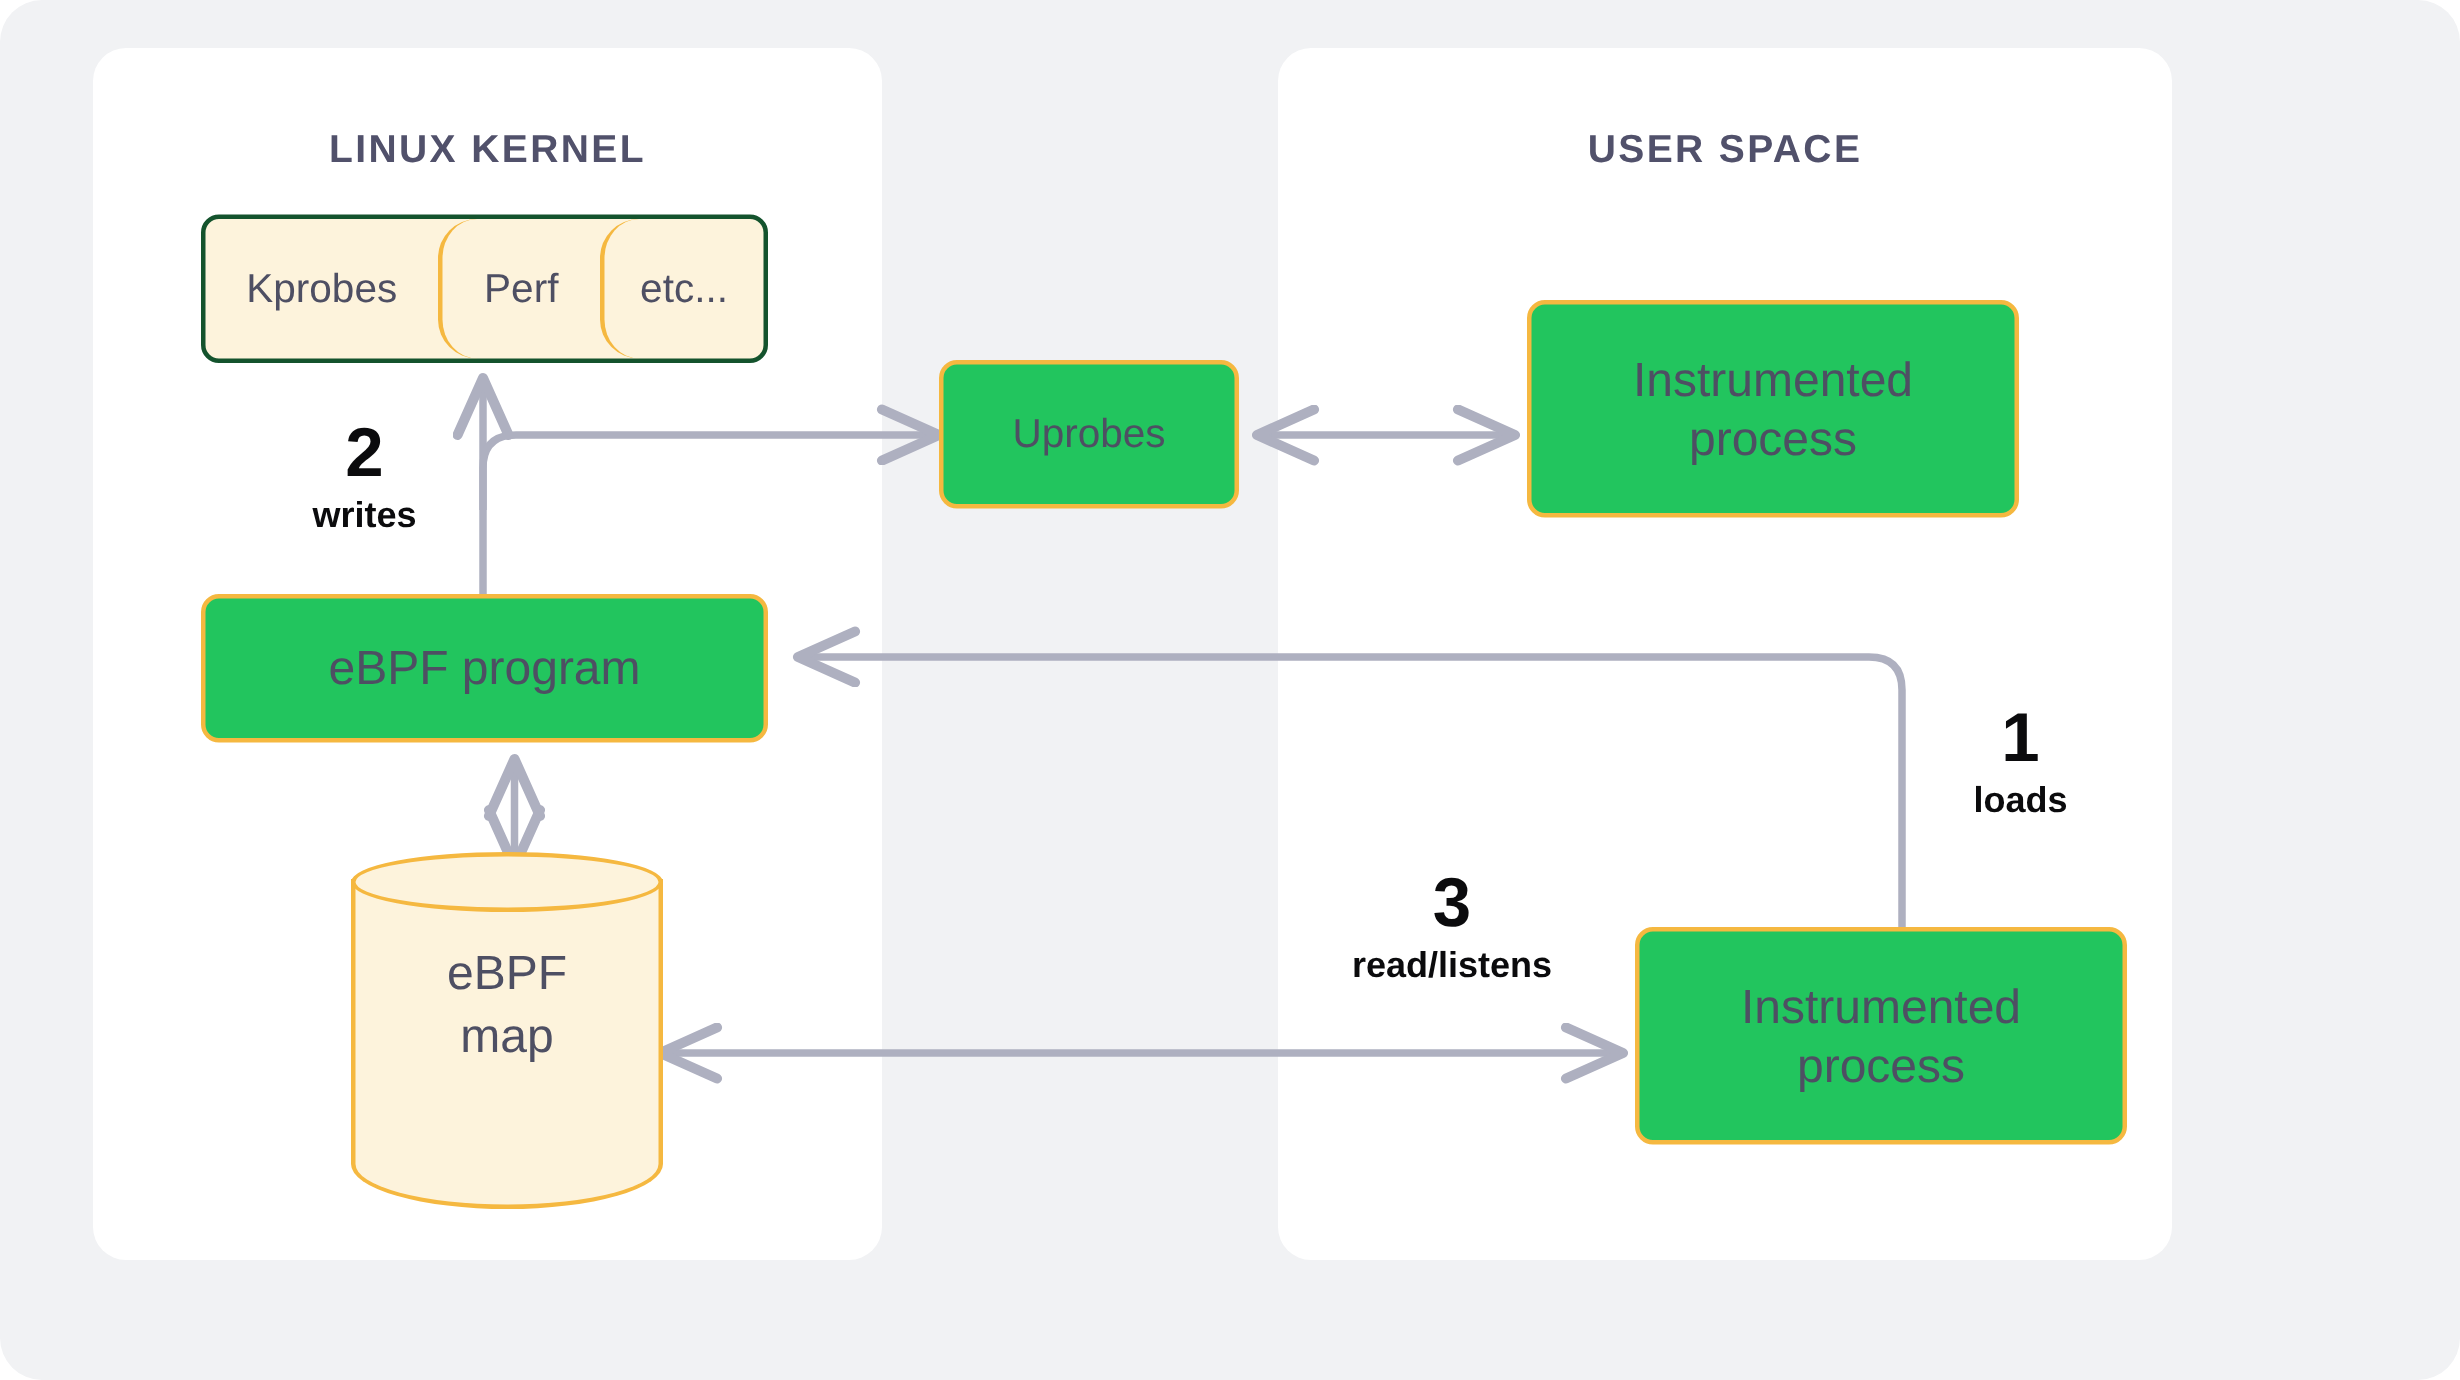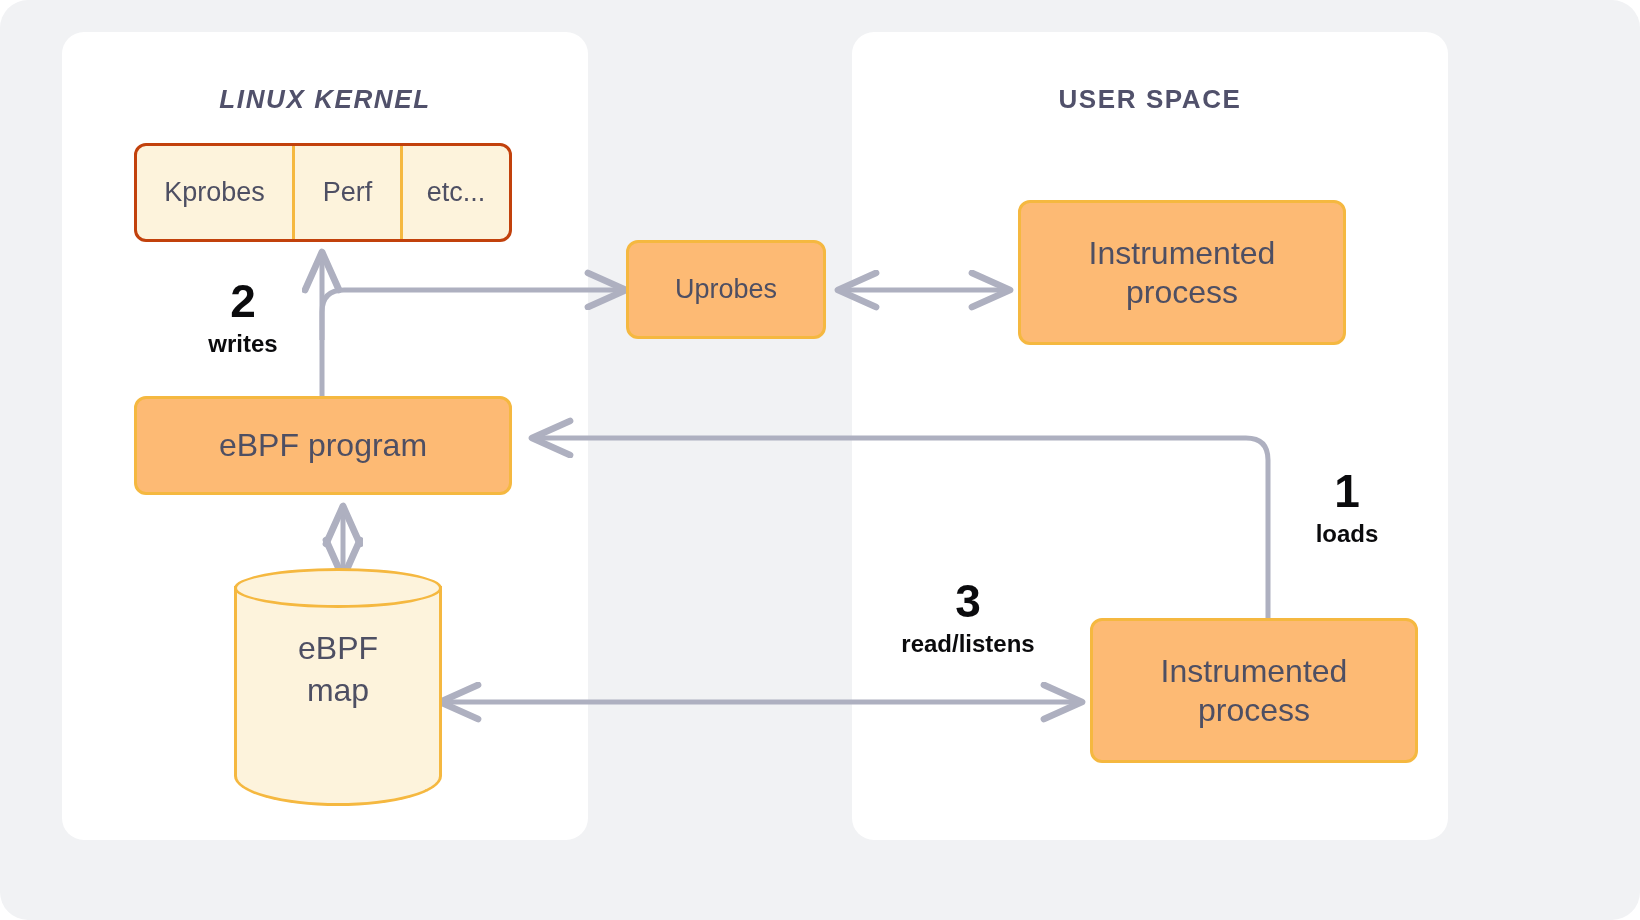--- a/index.html
+++ b/index.html
@@ -14,68 +14,68 @@
     background: #f1f2f4;
     border-radius: 28px;
     overflow: hidden;
     font-family: "Liberation Sans", sans-serif;
   }
   .panel {
     position: absolute;
     background: #ffffff;
     border-radius: 22px;
   }
-  #panel-kernel { left: 62px; top: 32px; width: 526px; height: 808px; font-style: italic; }
+  #panel-kernel { left: 62px; top: 32px; width: 526px; height: 808px; }
   #panel-user   { left: 852px; top: 32px; width: 596px; height: 808px; }
 
   .panel-title {
     position: absolute;
     top: 52px;
     width: 100%;
     text-align: center;
     font-size: 26px;
     font-weight: bold;
     letter-spacing: 1.6px;
     color: #51516b;
     user-select: none;
   }
 
   .node {
     position: absolute;
-    background: #fdba74;
+    background: #22c55e;
     border: 3px solid #f5b840;
     border-radius: 12px;
     box-sizing: border-box;
     display: flex;
     align-items: center;
     justify-content: center;
     text-align: center;
     color: #4e4f63;
     line-height: 1.2;
   }
 
   
   #probes-strip {
     position: absolute;
     left: 134px; top: 143px; width: 378px; height: 99px;
     background: #fdf3dc;
-    border: 3px solid #c2410c;
+    border: 3px solid #14532d;
     border-radius: 12px;
     box-sizing: border-box;
     display: flex;
   }
   #probes-strip .cell {
     display: flex;
     align-items: center;
     justify-content: center;
     font-size: 27px;
     color: #4e4f63;
     box-sizing: border-box;
   }
-  #probes-strip .cell + .cell { border-left: 3px solid #f5b840; }
+  #probes-strip .cell + .cell { border-left: 3px solid #f5b840; border-radius: 26px; }
   #probes-strip .cell-0 { flex: 0 0 155px; }
   #probes-strip .cell-1 { flex: 0 0 108px; }
   #probes-strip .cell-2 { flex: 1 1 auto; }
 
   #node-ebpf-program {
     left: 134px; top: 396px; width: 378px; height: 99px;
     font-size: 32px; font-weight: 500;
   }
   #node-uprobes {
     left: 626px; top: 240px; width: 200px; height: 99px;

